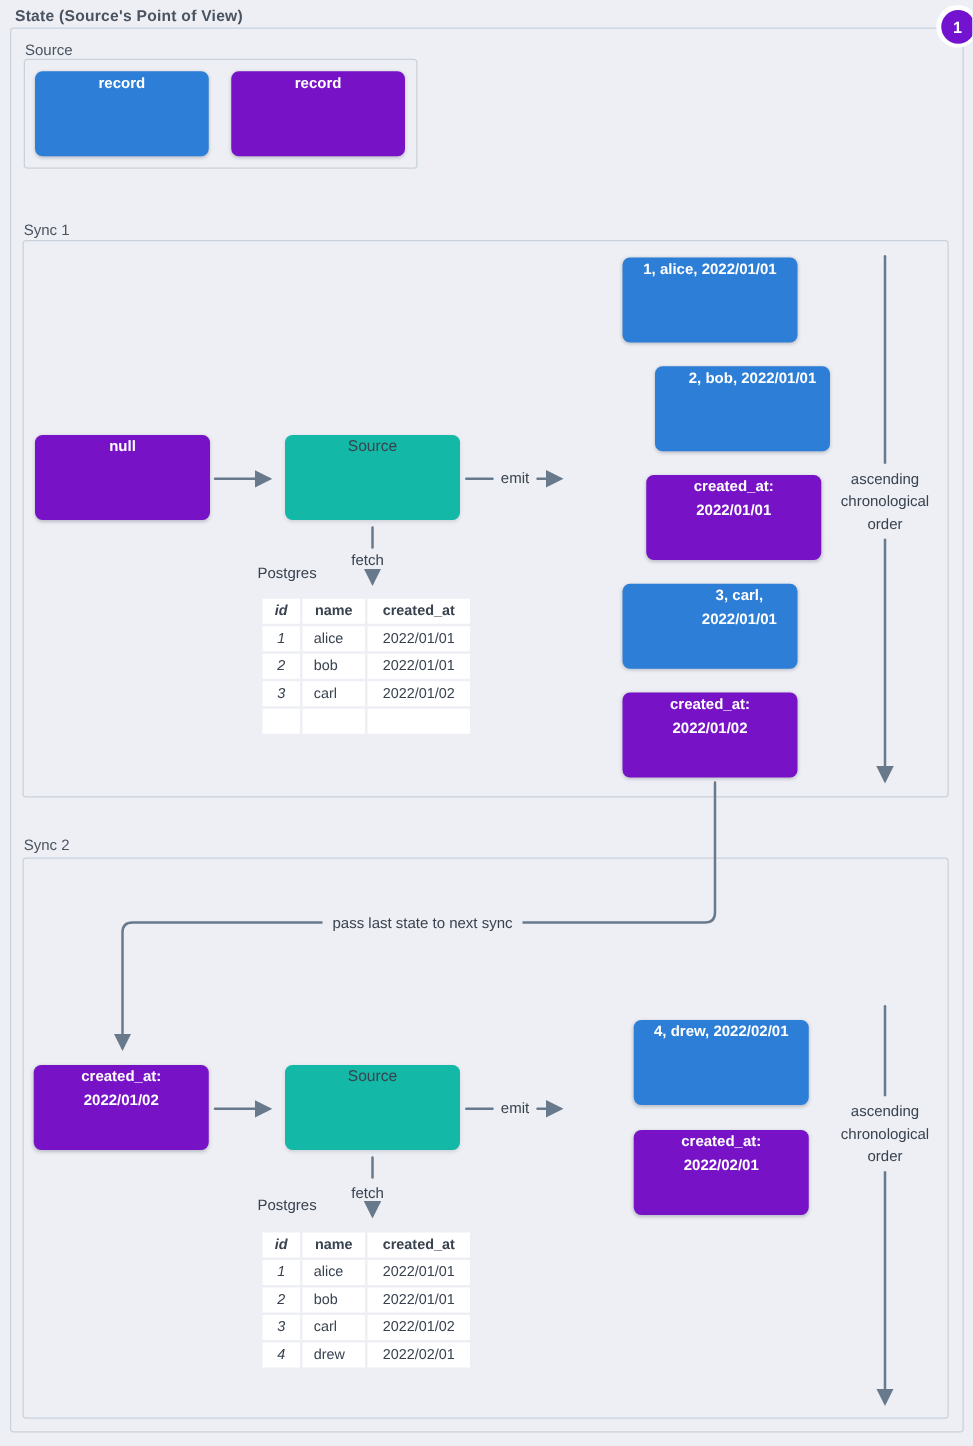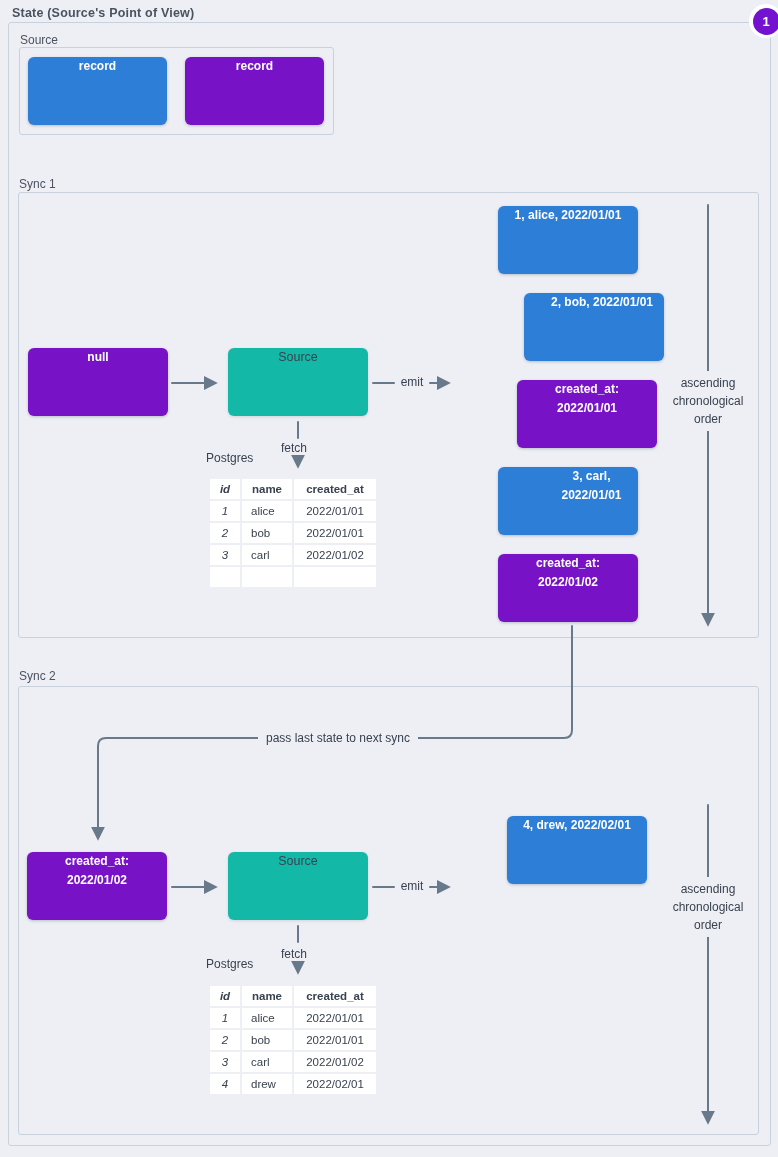--- a/index.html
+++ b/index.html
@@ -176,20 +176,23 @@
       <td class="c-id">4</td>
       <td class="c-name">drew</td>
       <td class="c-date">2022/02/01</td>
     </tr>
   </tbody>
     </table>
 
   <div class="node record" style="left:507px;top:816px;">
       <span class="inner">4, drew, 2022/02/01</span>
     </div>
+  <div class="node state" style="left:507px;top:904px;">
+      <span class="inner">created_at: 2022/02/01</span>
+    </div>
 
   <div class="order-label" style="left:660px;top:877px;">ascending chronological order</div>
 
   <svg class="wires" width="778" height="1157" viewBox="0 0 778 1157">
     <defs>
       <marker id="ah" viewBox="0 0 10 10" refX="8" refY="5" markerWidth="7" markerHeight="7" orient="auto">
         <path d="M0,0 L10,5 L0,10 z" class="ah-fill"></path>
       </marker>
     </defs>
 

